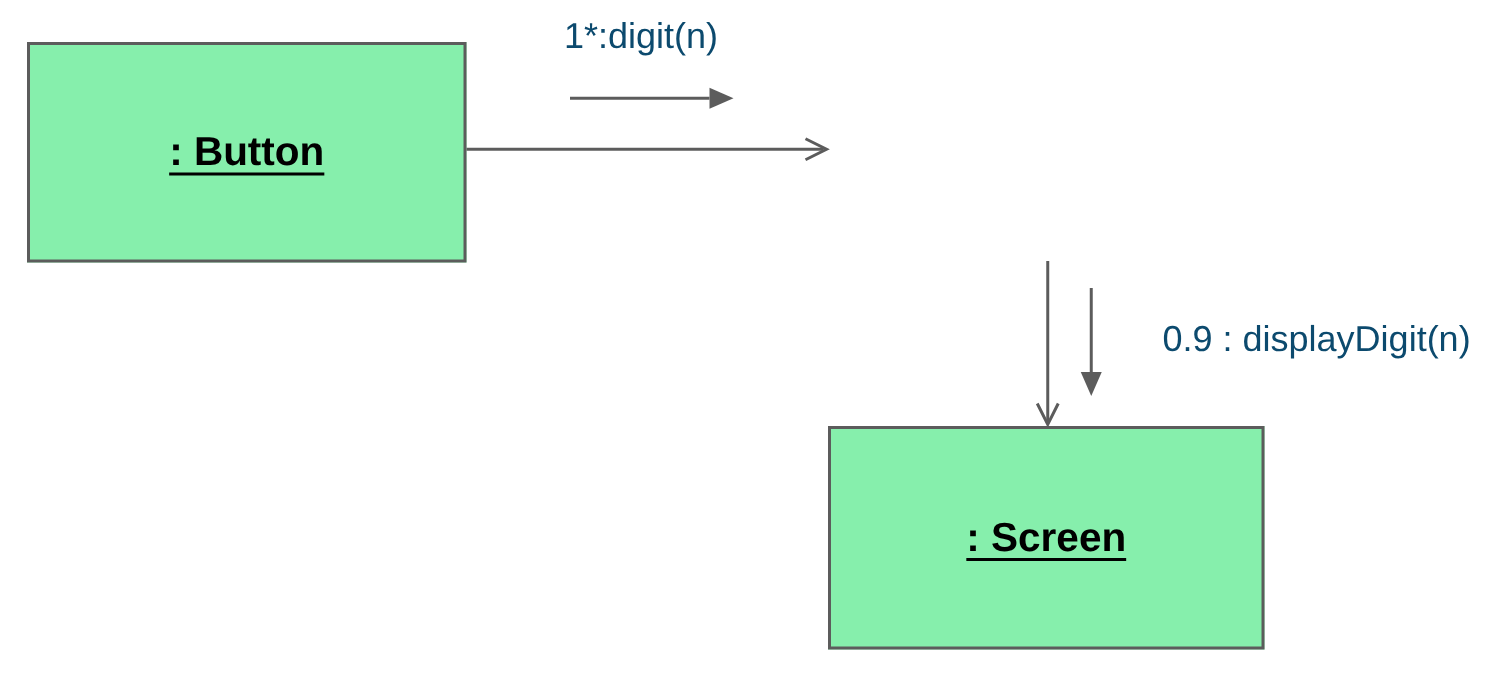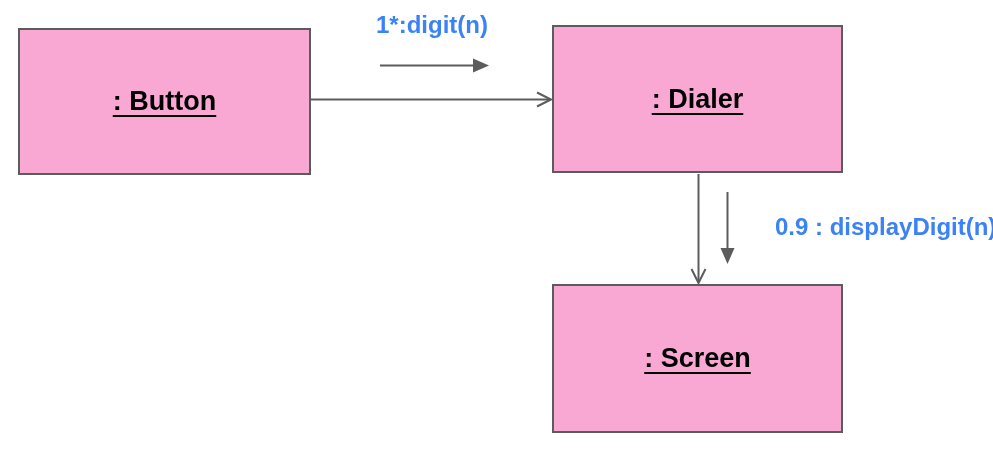--- a/index.html
+++ b/index.html
@@ -12,43 +12,42 @@
     position: relative;
     width: 993px;
     height: 455px;
     background: #ffffff;
     overflow: hidden;
   }
   .obj-box {
     position: absolute;
     box-sizing: border-box;
     border: 2px solid #5c5c5c;
-    background: #f9a8d4;
+    background: #86efac;
     display: flex;
     align-items: center;
     justify-content: center;
   }
   #box-button { left: 18px;  top: 28px;  width: 293px; height: 147px; }
   #box-dialer { left: 552px; top: 25px;  width: 291px; height: 148px; }
   #box-screen { left: 552px; top: 284px; width: 291px; height: 149px; }
   .obj-label {
     font-size: 27px;
     font-weight: bold;
     color: #000000;
     text-decoration: underline;
     text-decoration-thickness: 2px;
     text-underline-offset: 5px;
     white-space: nowrap;
   }
   .msg-label {
     position: absolute;
     font-size: 24px;
-    color: #3b82f6;
+    color: #0c4a6e;
     white-space: nowrap;
-    font-weight: bold;
   }
   #label-digit        { left: 376px; top: 11px; }
   #label-displaydigit { left: 775px; top: 213px; }
   svg.connector-layer {
     position: absolute;
     left: 0; top: 0;
     width: 993px;
     height: 455px;
     pointer-events: none;
   }
@@ -58,23 +57,20 @@
 </style>
 </head>
 <body>
 
 <div class="canvas">
 
   <div class="obj-box" id="box-button">
     <span class="obj-label">: Button</span>
   </div>
 
-  <div class="obj-box" id="box-dialer">
-    <span class="obj-label">: Dialer</span>
-  </div>
 
   <div class="obj-box" id="box-screen">
     <span class="obj-label">: Screen</span>
   </div>
 
   <svg class="connector-layer" viewBox="0 0 993 455" aria-hidden="true">
 
     <g>
       <line class="link-line" x1="311" y1="99.5" x2="549" y2="99.5"></line>
       <polyline class="open-head" points="537,92.5 551,99.5 537,106.5"></polyline>

